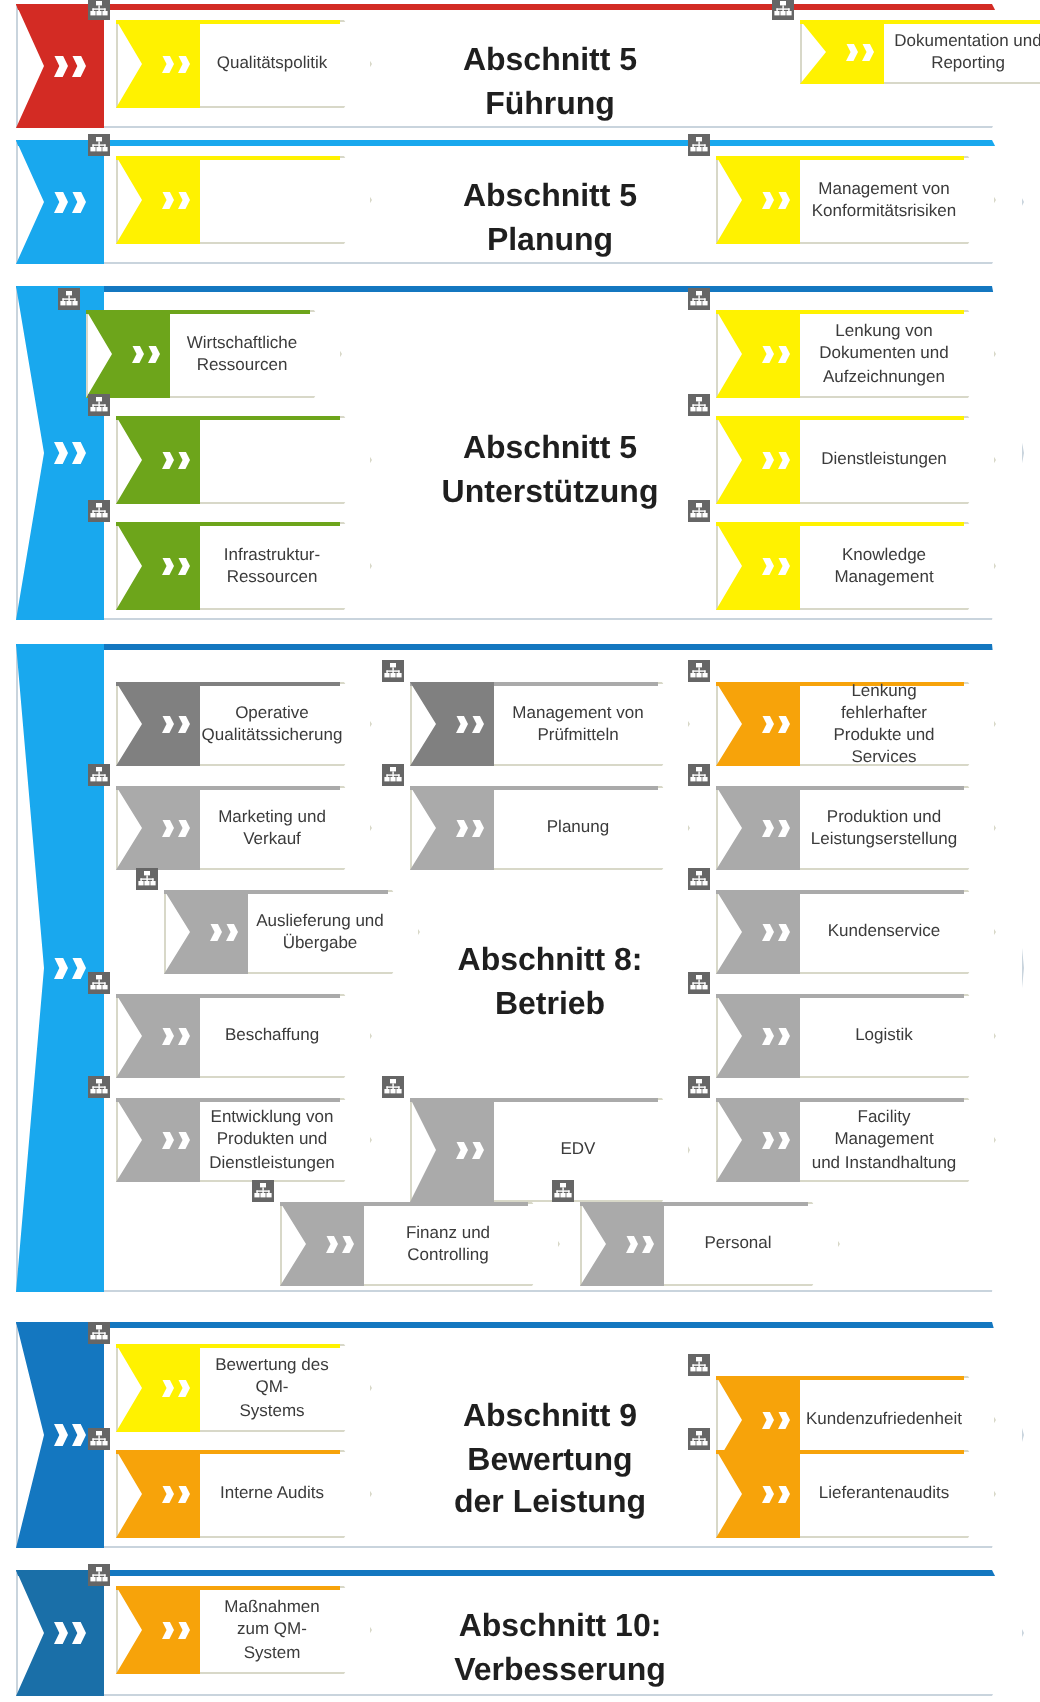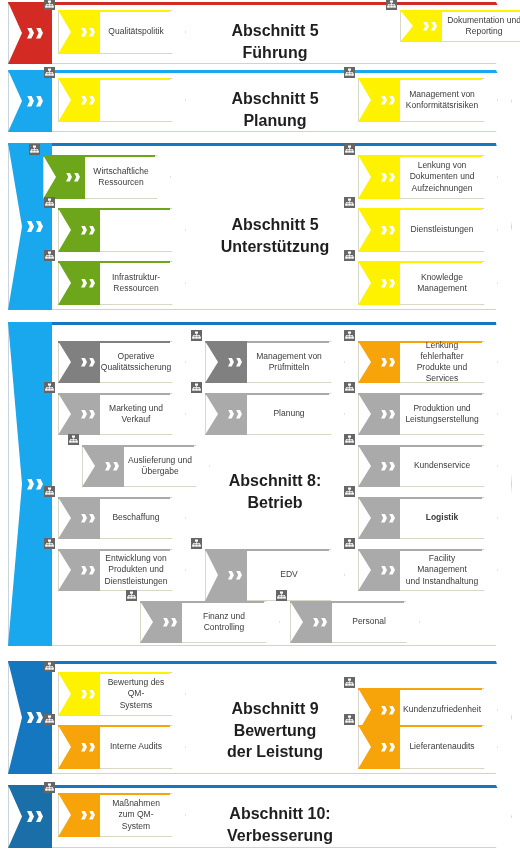--- a/index.html
+++ b/index.html
@@ -651,21 +651,21 @@
           <rect x="2.2" y="5.2" width="6.6" height="0.7" fill="#ffffff"></rect>
           <rect x="2.2" y="5.2" width="0.7" height="1.3" fill="#ffffff"></rect>
           <rect x="8.1" y="5.2" width="0.7" height="1.3" fill="#ffffff"></rect>
           <rect x="5.2" y="5.2" width="0.7" height="1.3" fill="#ffffff"></rect>
           <rect x="1.2" y="6.5" width="2.6" height="2.2" fill="#ffffff"></rect>
           <rect x="4.2" y="6.5" width="2.6" height="2.2" fill="#ffffff"></rect>
           <rect x="7.2" y="6.5" width="2.6" height="2.2" fill="#ffffff"></rect>
         </svg>
       </span>
     </div>
-    <div class="card" style="left: 358px; top: 497px; width: 140px; height: 42px; font-weight: bold;">
+    <div class="card" style="left: 358px; top: 497px; width: 140px; height: 42px;">
       <div class="card-body"></div>
       <div class="card-accent" style="background: rgb(170, 170, 170);"></div>
       <div class="card-tab" style="background: rgb(170, 170, 170);">
         <span class="dbl">
           <i></i>
           <i></i>
         </span>
       </div>
       <div class="card-label">Logistik</div>
       <span class="badge">

